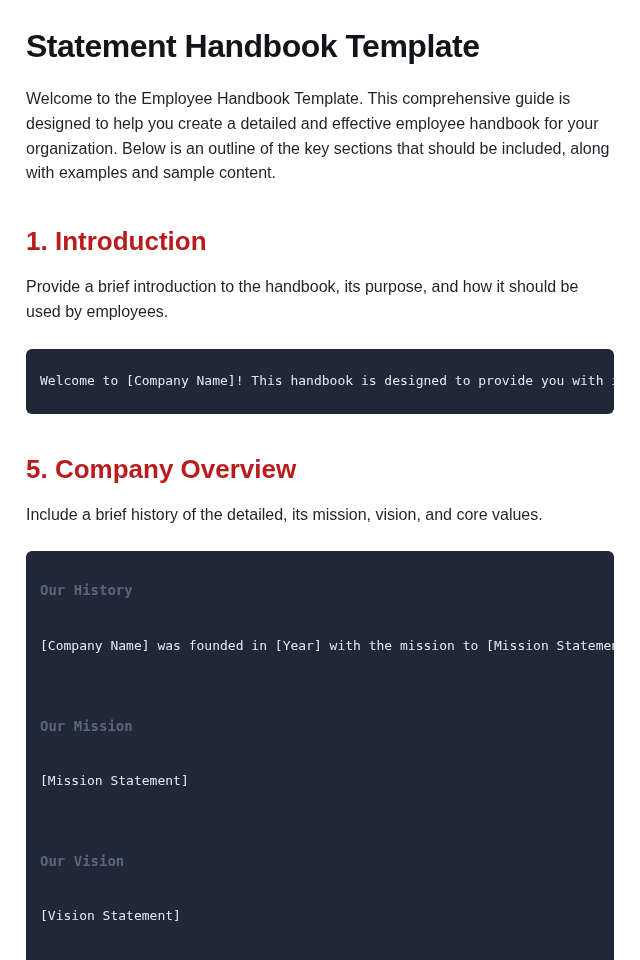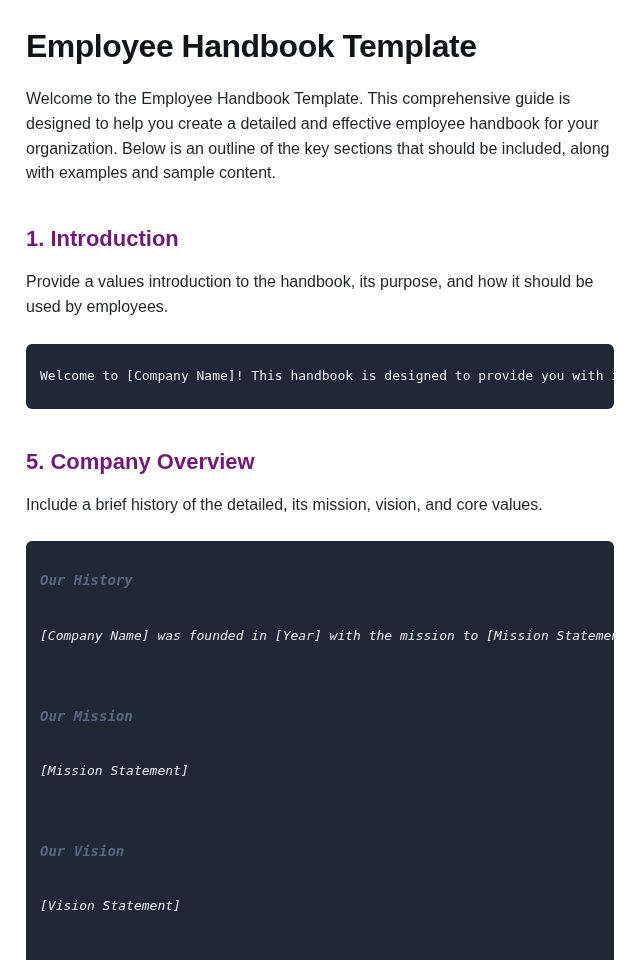--- a/index.html
+++ b/index.html
@@ -17,23 +17,23 @@
     margin-top: 8px;
     margin-bottom: 22px;
   }
   p.intro, p.sect {
     font-size: 16px;
     line-height: 1.55;
     color: #1f2328;
     margin-bottom: 24px;
   }
   h2 {
-    font-size: 22px;
+    font-size: 26px;
     font-weight: 800;
-    color: #701a75;
+    color: #b91c1c;
     margin-top: 40px;
     margin-bottom: 18px;
   }
   pre.code {
     background: #202737;
     color: #e6e8ec;
     font-family: ui-monospace, SFMono-Regular, Menlo, Consolas, monospace;
     font-size: 13px;
     line-height: 1.6;
     padding: 22px 14px;
@@ -46,30 +46,30 @@
     padding: 28px 14px 40px 14px;
   }
   pre.code .sub {
     color: #5a667e;
     font-weight: 700;
     font-size: 14px;
   }
   pre.code .body {
     color: #e6e8ec;
   }
-  .block { display: block; font-style: italic; }
+  .block { display: block; }
   .gap-lg { margin-top: 34px; }
 </style>
 </head>
 <body>
 
-<h1>Employee Handbook Template</h1>
+<h1>Statement Handbook Template</h1>
 
 <p class="intro">Welcome to the Employee Handbook Template. This comprehensive guide is designed to help you create a detailed and effective employee handbook for your organization. Below is an outline of the key sections that should be included, along with examples and sample content.</p>
 
 <h2>1. Introduction</h2>
-<p class="sect">Provide a values introduction to the handbook, its purpose, and how it should be used by employees.</p>
+<p class="sect">Provide a brief introduction to the handbook, its purpose, and how it should be used by employees.</p>
 <pre class="code"><span class="body">Welcome to [Company Name]! This handbook is designed to provide you with important information</span></pre>
 
 <h2>5. Company Overview</h2>
 <p class="sect">Include a brief history of the detailed, its mission, vision, and core values.</p>
 <pre class="code tall"><span class="sub block">Our History</span><span class="body block gap-lg">[Company Name] was founded in [Year] with the mission to [Mission Statement]. Over the</span><span class="sub block" style="margin-top:58px">Our Mission</span><span class="body block gap-lg">[Mission Statement]</span><span class="sub block" style="margin-top:58px">Our Vision</span><span class="body block gap-lg">[Vision Statement]</span>
 </pre>
 
 </body></html>

